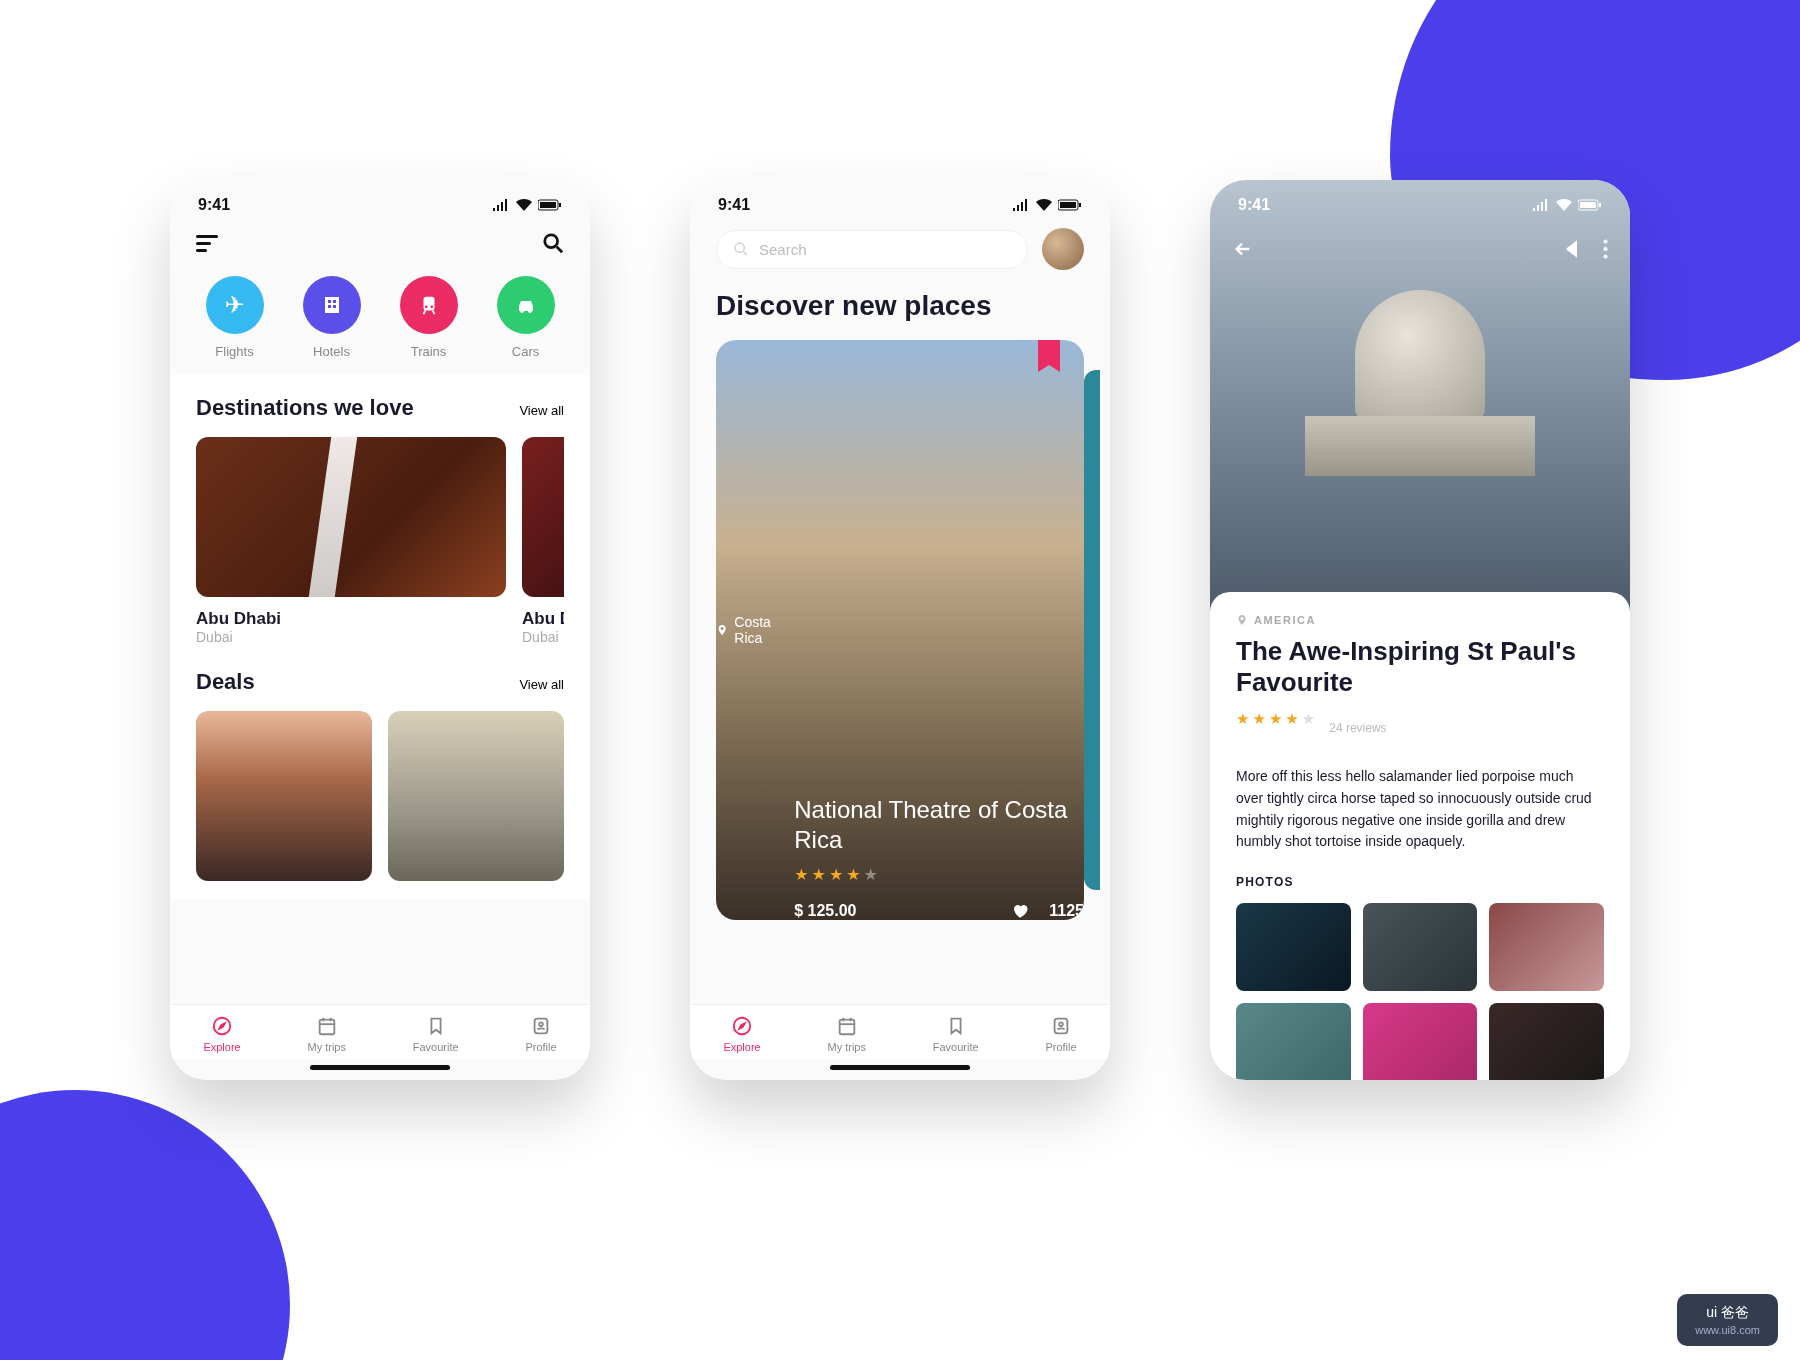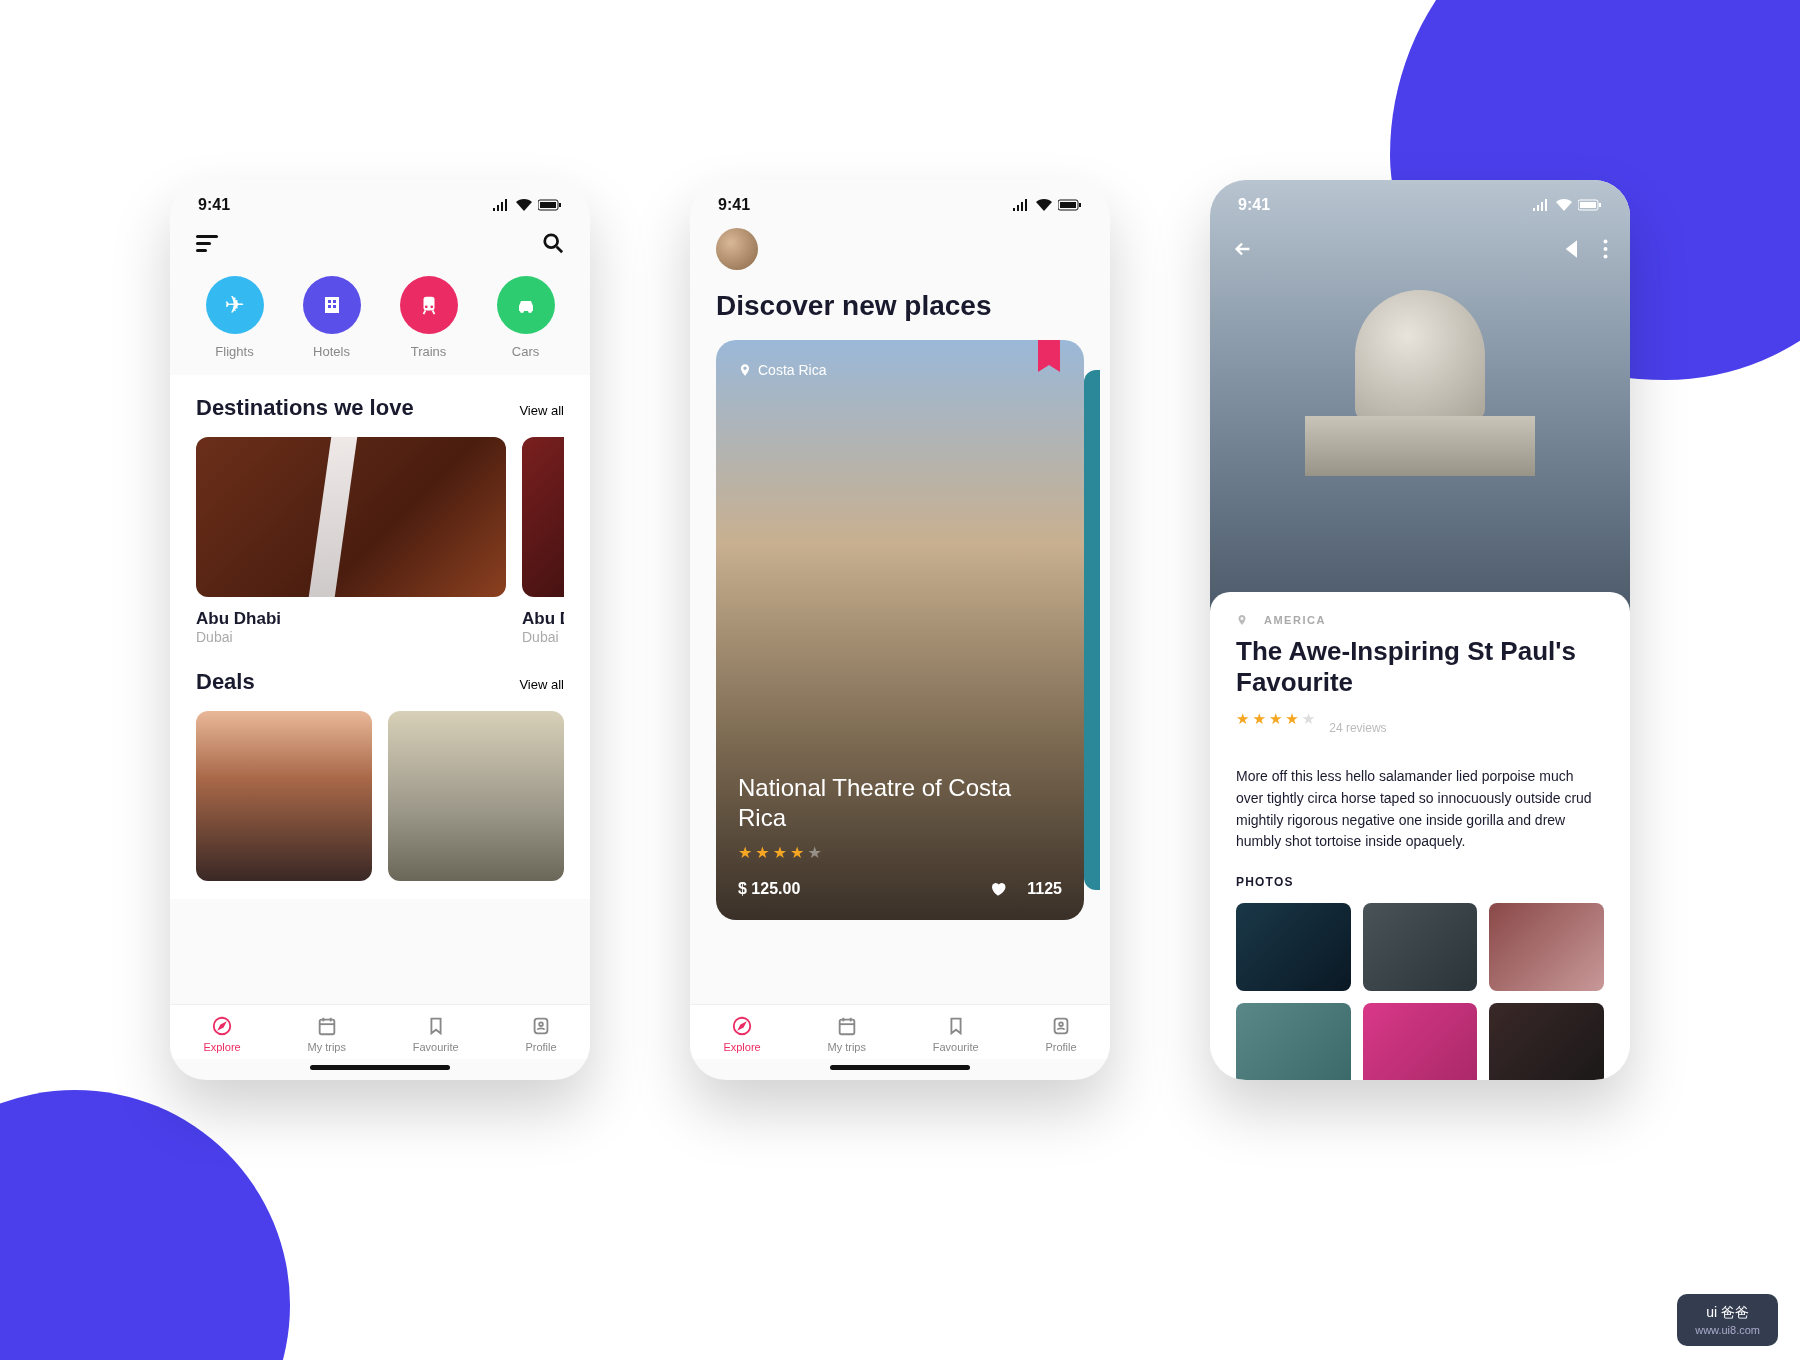--- a/index.html
+++ b/index.html
@@ -55,42 +55,42 @@
 .home-indicator { height:5px; width:140px; background:#111; border-radius:3px; margin:6px auto 10px; }
 
 
 .search-row { display:flex; align-items:center; gap:14px; padding: 8px 26px 14px; }
 .search-box { flex:1; background:#fff; border:1px solid #eee; border-radius:22px; padding:10px 16px; display:flex; align-items:center; gap:10px; color:#bbb; font-size:15px; }
 .avatar { width:42px; height:42px; border-radius:50%; background: radial-gradient(circle at 35% 35%, #d9b896, #8a6848); }
 
 .big-title { font-size:28px; font-weight:700; color:#1a1a2e; padding: 6px 26px 18px; }
 
 .discover-area { padding: 0 26px; flex:1; position:relative; }
-.big-card { width:100%; height:580px; border-radius:20px; background: linear-gradient(180deg,#9ab8d8 0%, #c8b090 35%, #7a6850 70%, #3a3028 100%); position:relative; overflow:hidden; padding:22px; color:#fff; display:flex; flex-direction:column; }
+.big-card { width:100%; height:580px; border-radius:20px; background: linear-gradient(180deg,#9ab8d8 0%, #c8b090 35%, #7a6850 70%, #3a3028 100%); position:relative; overflow:hidden; color:#fff; display:flex; }
 .card-loc { display:flex; align-items:center; gap:6px; font-size:14px; font-weight:500; }
 .bookmark { position:absolute; top:0; right:24px; width:22px; height:32px; background:#EB2B64; clip-path: polygon(0 0,100% 0,100% 100%,50% 78%,0 100%); }
 .card-bottom { margin-top:auto; }
 .card-title { font-size:24px; font-weight:400; line-height:1.25; margin-bottom:10px; }
 .stars { display:flex; gap:3px; margin-bottom:18px; }
 .star { color:#F5A623; font-size:16px; }
 .star.dim { color:rgba(255,255,255,.4); }
 .card-foot { display:flex; justify-content:space-between; align-items:center; font-size:16px; font-weight:600; }
 .likes { display:flex; align-items:center; gap:20px; }
 .next-card { position:absolute; right:10px; top:30px; width:16px; height:520px; background:#2a8898; border-radius:12px 0 0 12px; }
 
 
 .hero { height:440px; background: linear-gradient(180deg,#b8c4d0 0%, #8898a8 40%, #4a5868 100%); position:relative; color:#fff; }
 .hero .status-bar { position:relative; z-index:2; }
 .hero-icons { position:absolute; top:58px; left:0; right:0; display:flex; justify-content:space-between; padding:0 22px; z-index:2; }
 .hero-right { display:flex; gap:18px; align-items:center; }
 .dome { position:absolute; top:110px; left:50%; transform:translateX(-50%); width:130px; height:130px; background: radial-gradient(circle at 40% 35%, #e8e4dc, #a8a498); border-radius:50% 50% 8% 8%; }
 .dome::before { content:''; position:absolute; bottom:-56px; left:-50px; width:230px; height:60px; background:linear-gradient(180deg,#c8c4b8,#989488); }
 
 .detail-sheet { background:#fff; border-radius:20px 20px 0 0; margin-top:-28px; padding:22px 26px 0; flex:1; position:relative; z-index:3; overflow:hidden; }
-.detail-loc { display:flex; align-items:flex-end; gap:16px; font-size:11px; letter-spacing:1.5px; color:#aaa; font-weight:600; }
+.detail-loc { display:flex; align-items:flex-end; gap:6px; font-size:11px; letter-spacing:1.5px; color:#aaa; font-weight:600; }
 .detail-title { font-size:26px; font-weight:800; color:#1a1a2e; line-height:1.2; margin-top:10px; }
 .rating-row { display:flex; align-items:center; gap:14px; margin-top:12px; }
 .rating-row .star { font-size:15px; }
 .rating-row .star.dim { color:#ddd; }
 .reviews { font-size:12px; color:#bbb; }
 .detail-desc { font-size:14px; color:#1a1a2e; line-height:1.55; margin-top:20px; }
 .photos-label { font-size:12px; font-weight:800; letter-spacing:1.2px; color:#1a1a2e; margin-top:22px; }
 .photo-grid { display:grid; grid-template-columns:repeat(3,1fr); gap:12px; margin-top:14px; }
 .ph { height:88px; border-radius:8px; }
 .ph1{background:linear-gradient(135deg,#1a3848,#0a1824);} .ph2{background:linear-gradient(135deg,#4a5458,#2a3438);} .ph3{background:linear-gradient(135deg,#8a4848,#c89898);}
@@ -252,20 +252,27 @@
           </svg>
       <svg width="24" height="12" viewBox="0 0 24 12">
             <rect x="0" y="1" width="20" height="10" rx="2" fill="none" stroke="#111"></rect>
             <rect x="2" y="3" width="16" height="6" fill="#111"></rect>
             <rect x="21" y="4" width="2" height="4" fill="#111"></rect>
           </svg>
     </span>
   </div>
 
   <div class="search-row">
+    <div class="search-box">
+      <svg width="16" height="16" viewBox="0 0 24 24" fill="none" stroke="#ccc" stroke-width="2">
+            <circle cx="10" cy="10" r="7"></circle>
+            <line x1="16" y1="16" x2="21" y2="21"></line>
+          </svg>
+      <span>Search</span>
+    </div>
     <div class="avatar"></div>
   </div>
 
   <div class="big-title">Discover new places</div>
 
   <div class="discover-area">
     <div class="big-card">
       <div class="card-loc">
         <svg width="14" height="14" viewBox="0 0 24 24" fill="#fff">
               <path d="M12 2C8 2 5 5 5 9c0 5 7 13 7 13s7-8 7-13c0-4-3-7-7-7zm0 10a3 3 0 110-6 3 3 0 010 6z"></path>

